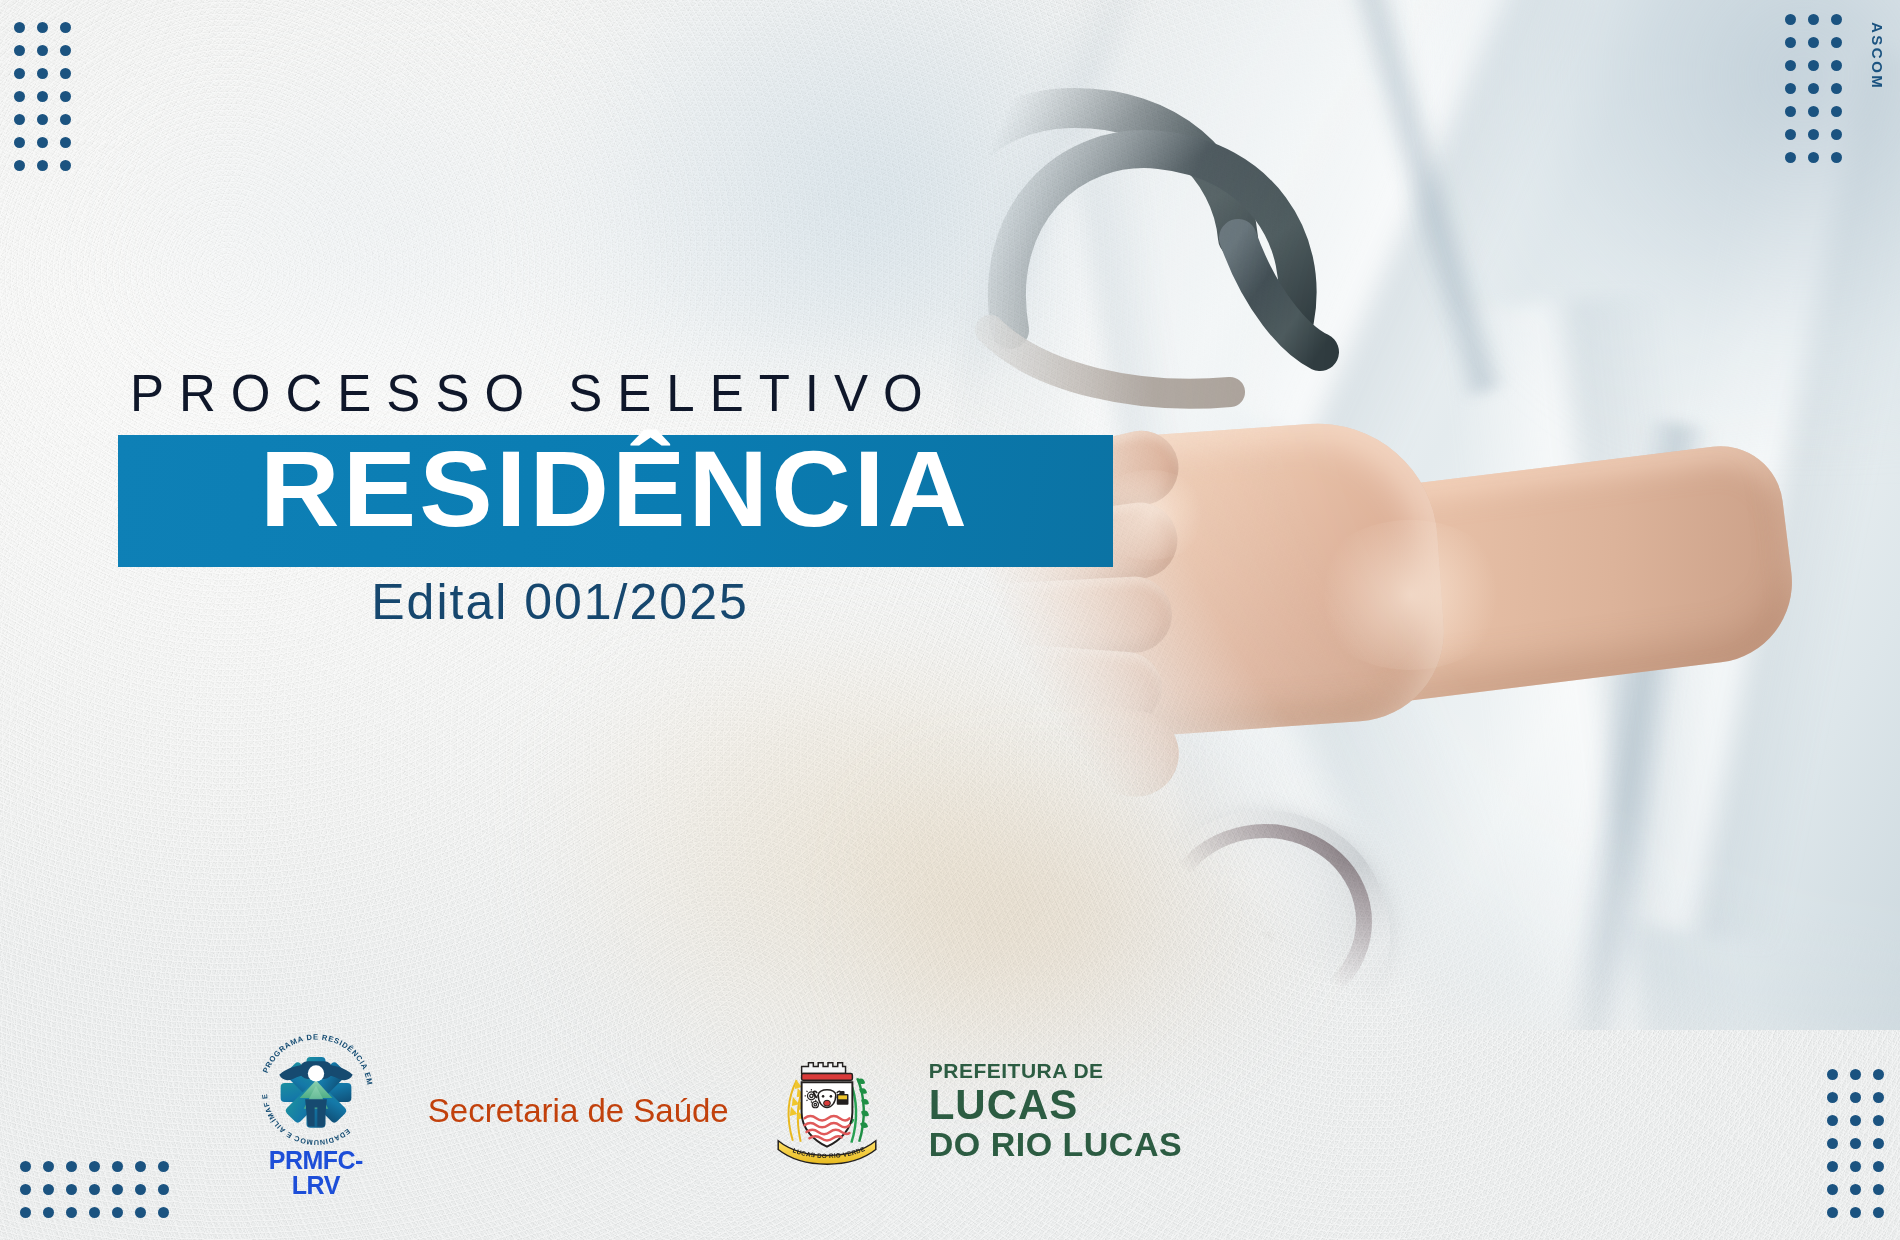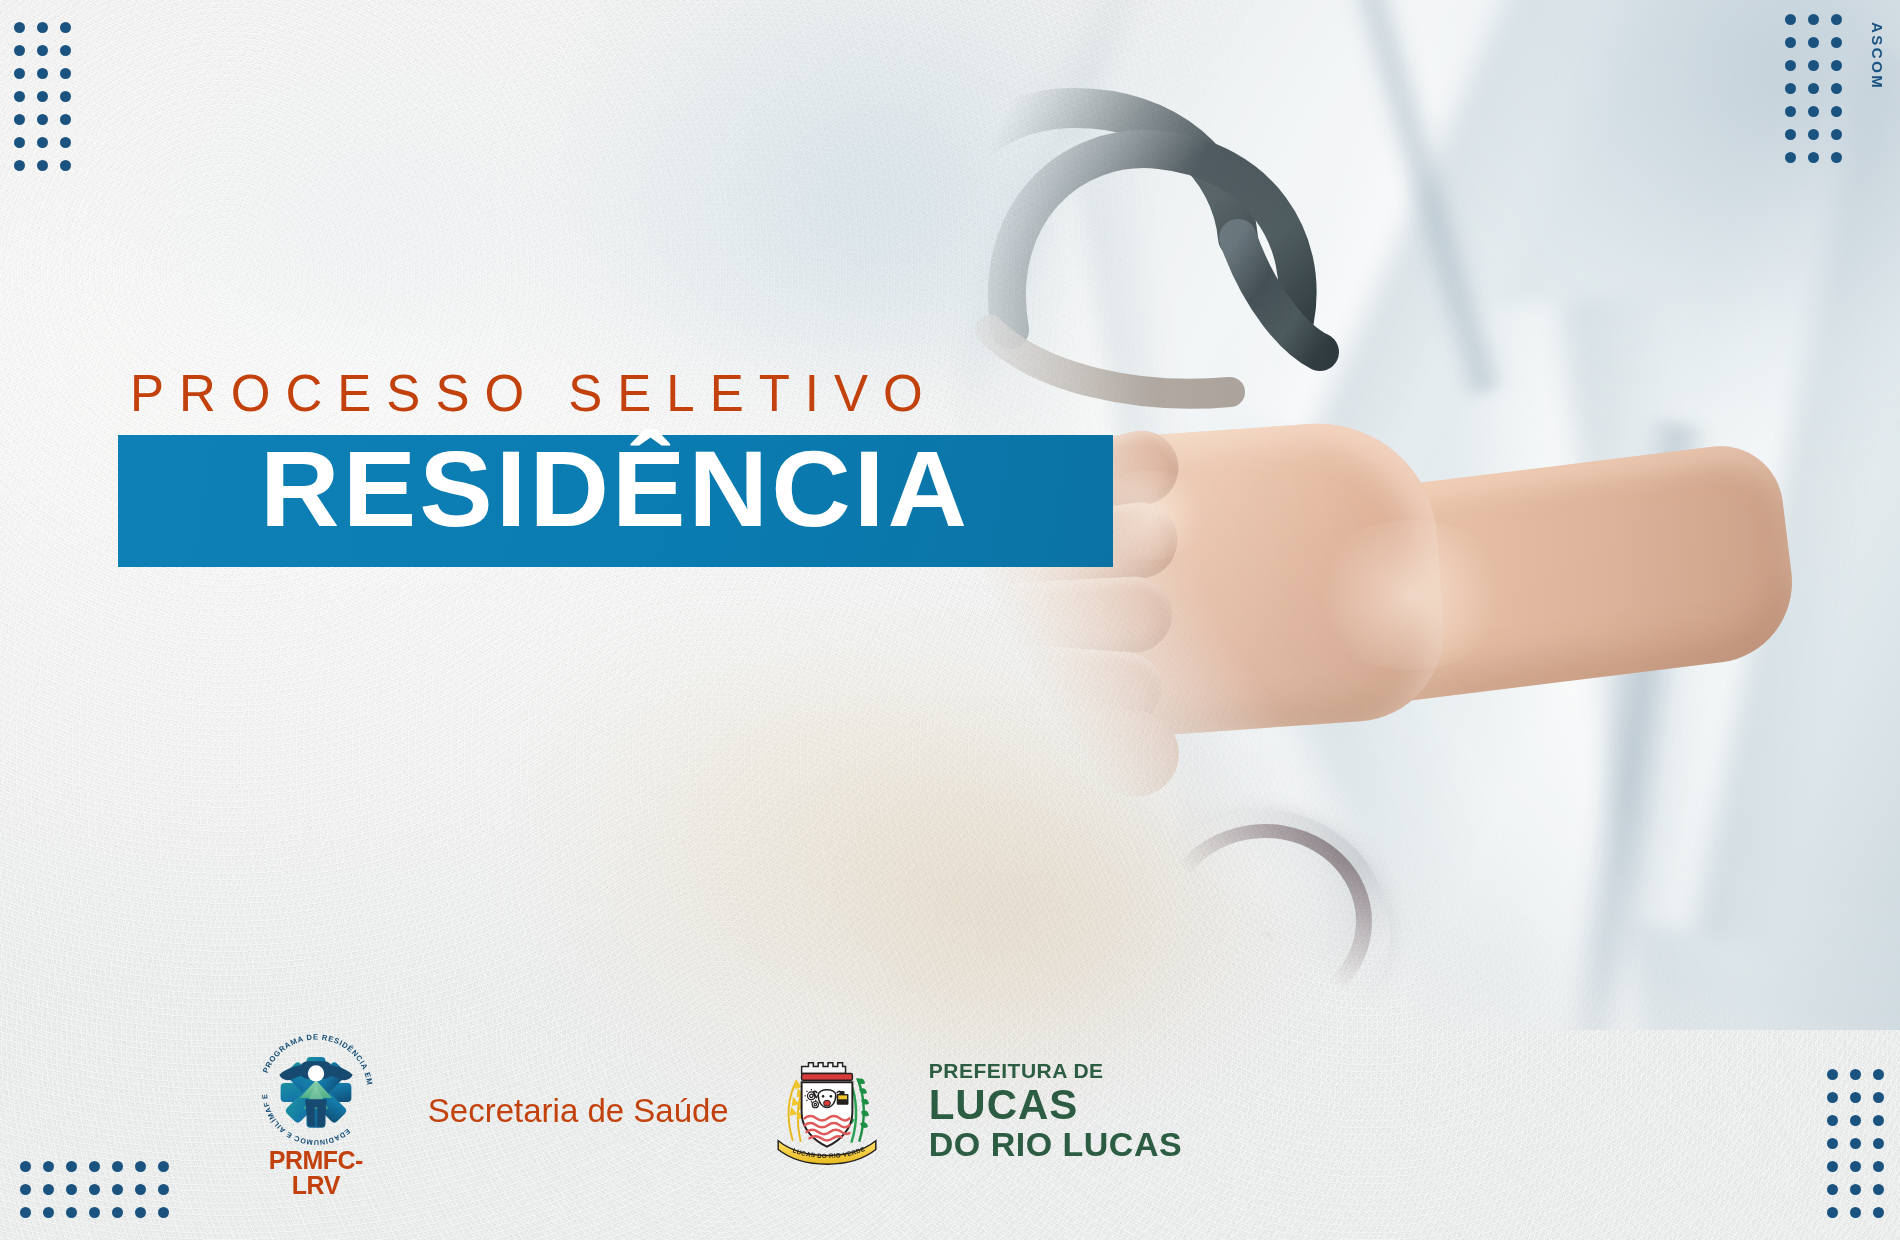--- a/index.html
+++ b/index.html
@@ -237,21 +237,21 @@
   .title-block {
     position: absolute;
     left: 0; top: 368px;
     width: 1120px;
   }
   .eyebrow {
     margin: 0 0 16px 130px;
     font-size: 51px;
     font-weight: 300;
     letter-spacing: 15px;
-    color: #c2410c;
+    color: #0f172a;
     line-height: 1;
     white-space: nowrap;
   }
   .band {
     position: relative;
     height: 132px;
     display: flex;
     align-items: flex-start;
     justify-content: center;
     margin-left: 118px;
@@ -304,21 +304,21 @@
     gap: 44px;
   }
 
   
   .prmfc { position: relative; width: 136px; text-align: center; }
   .prmfc-mark { width: 136px; height: 124px; display: block; }
   .prmfc-label {
     margin-top: 1px;
     font-size: 25px;
     font-weight: 800;
-    color: #c2410c;
+    color: #1d4ed8;
     letter-spacing: -.5px;
     line-height: 1;
   }
 
   .sec-saude {
     font-size: 33px;
     font-weight: 400;
     color: #c2410c;
     white-space: nowrap;
   }
@@ -520,20 +520,21 @@
   </div>
 
   <div class="title-block">
     <div class="eyebrow">PROCESSO SELETIVO</div>
 
     <div class="band band-1">
       <span class="band-text">RESIDÊNCIA</span>
     </div>
 
 
+    <div class="sub2">Edital 001/2025</div>
   </div>
 
   <div class="footer">
 
     <div class="prmfc">
       <svg class="prmfc-mark" viewBox="0 0 200 182">
         <defs>
           <linearGradient id="starGrad" x1="0" y1="0" x2="1" y2="1">
             <stop offset="0%" stop-color="#1b8fa0"></stop>
             <stop offset="50%" stop-color="#1478a8"></stop>

